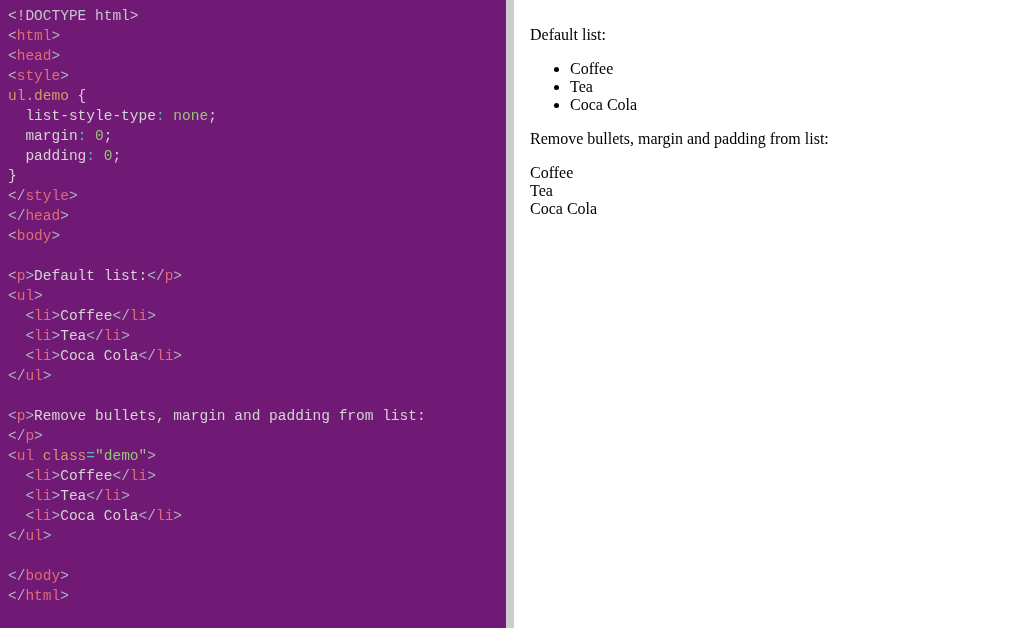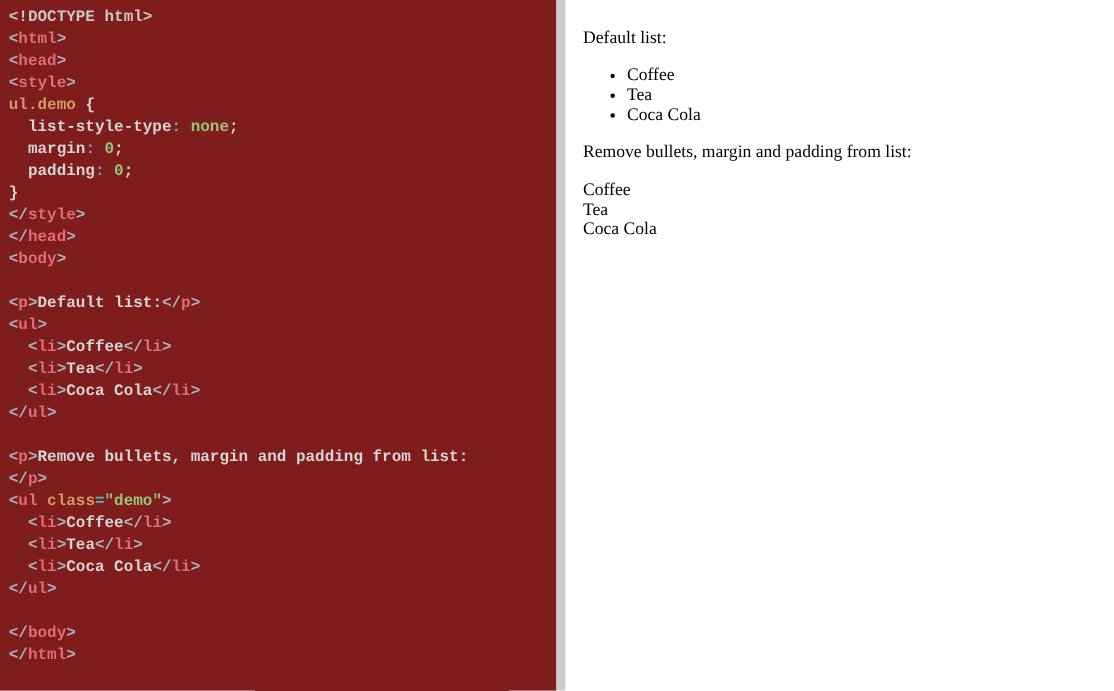--- a/index.html
+++ b/index.html
@@ -9,28 +9,27 @@
       margin: 0;
       padding: 0;
       display: flex;
       font-family: Consolas, 'Courier New', monospace;
       height: 628px;
       width: 1013px;
       overflow: hidden;
     }
     .code-panel {
       width: 506px;
-      background: #7f1d1d;
+      background: #701a75;
       color: #d4d4d4;
       padding: 6px 8px;
       font-size: 14.5px;
       line-height: 20px;
       white-space: pre;
       overflow: auto;
-      font-weight: bold;
     }
     .preview-panel {
       flex: 1;
       background: #ffffff;
       color: #000000;
       padding: 10px 16px;
       font-family: 'Times New Roman', Times, serif;
       font-size: 16px;
       border-left: 8px solid #cccccc;
     }

